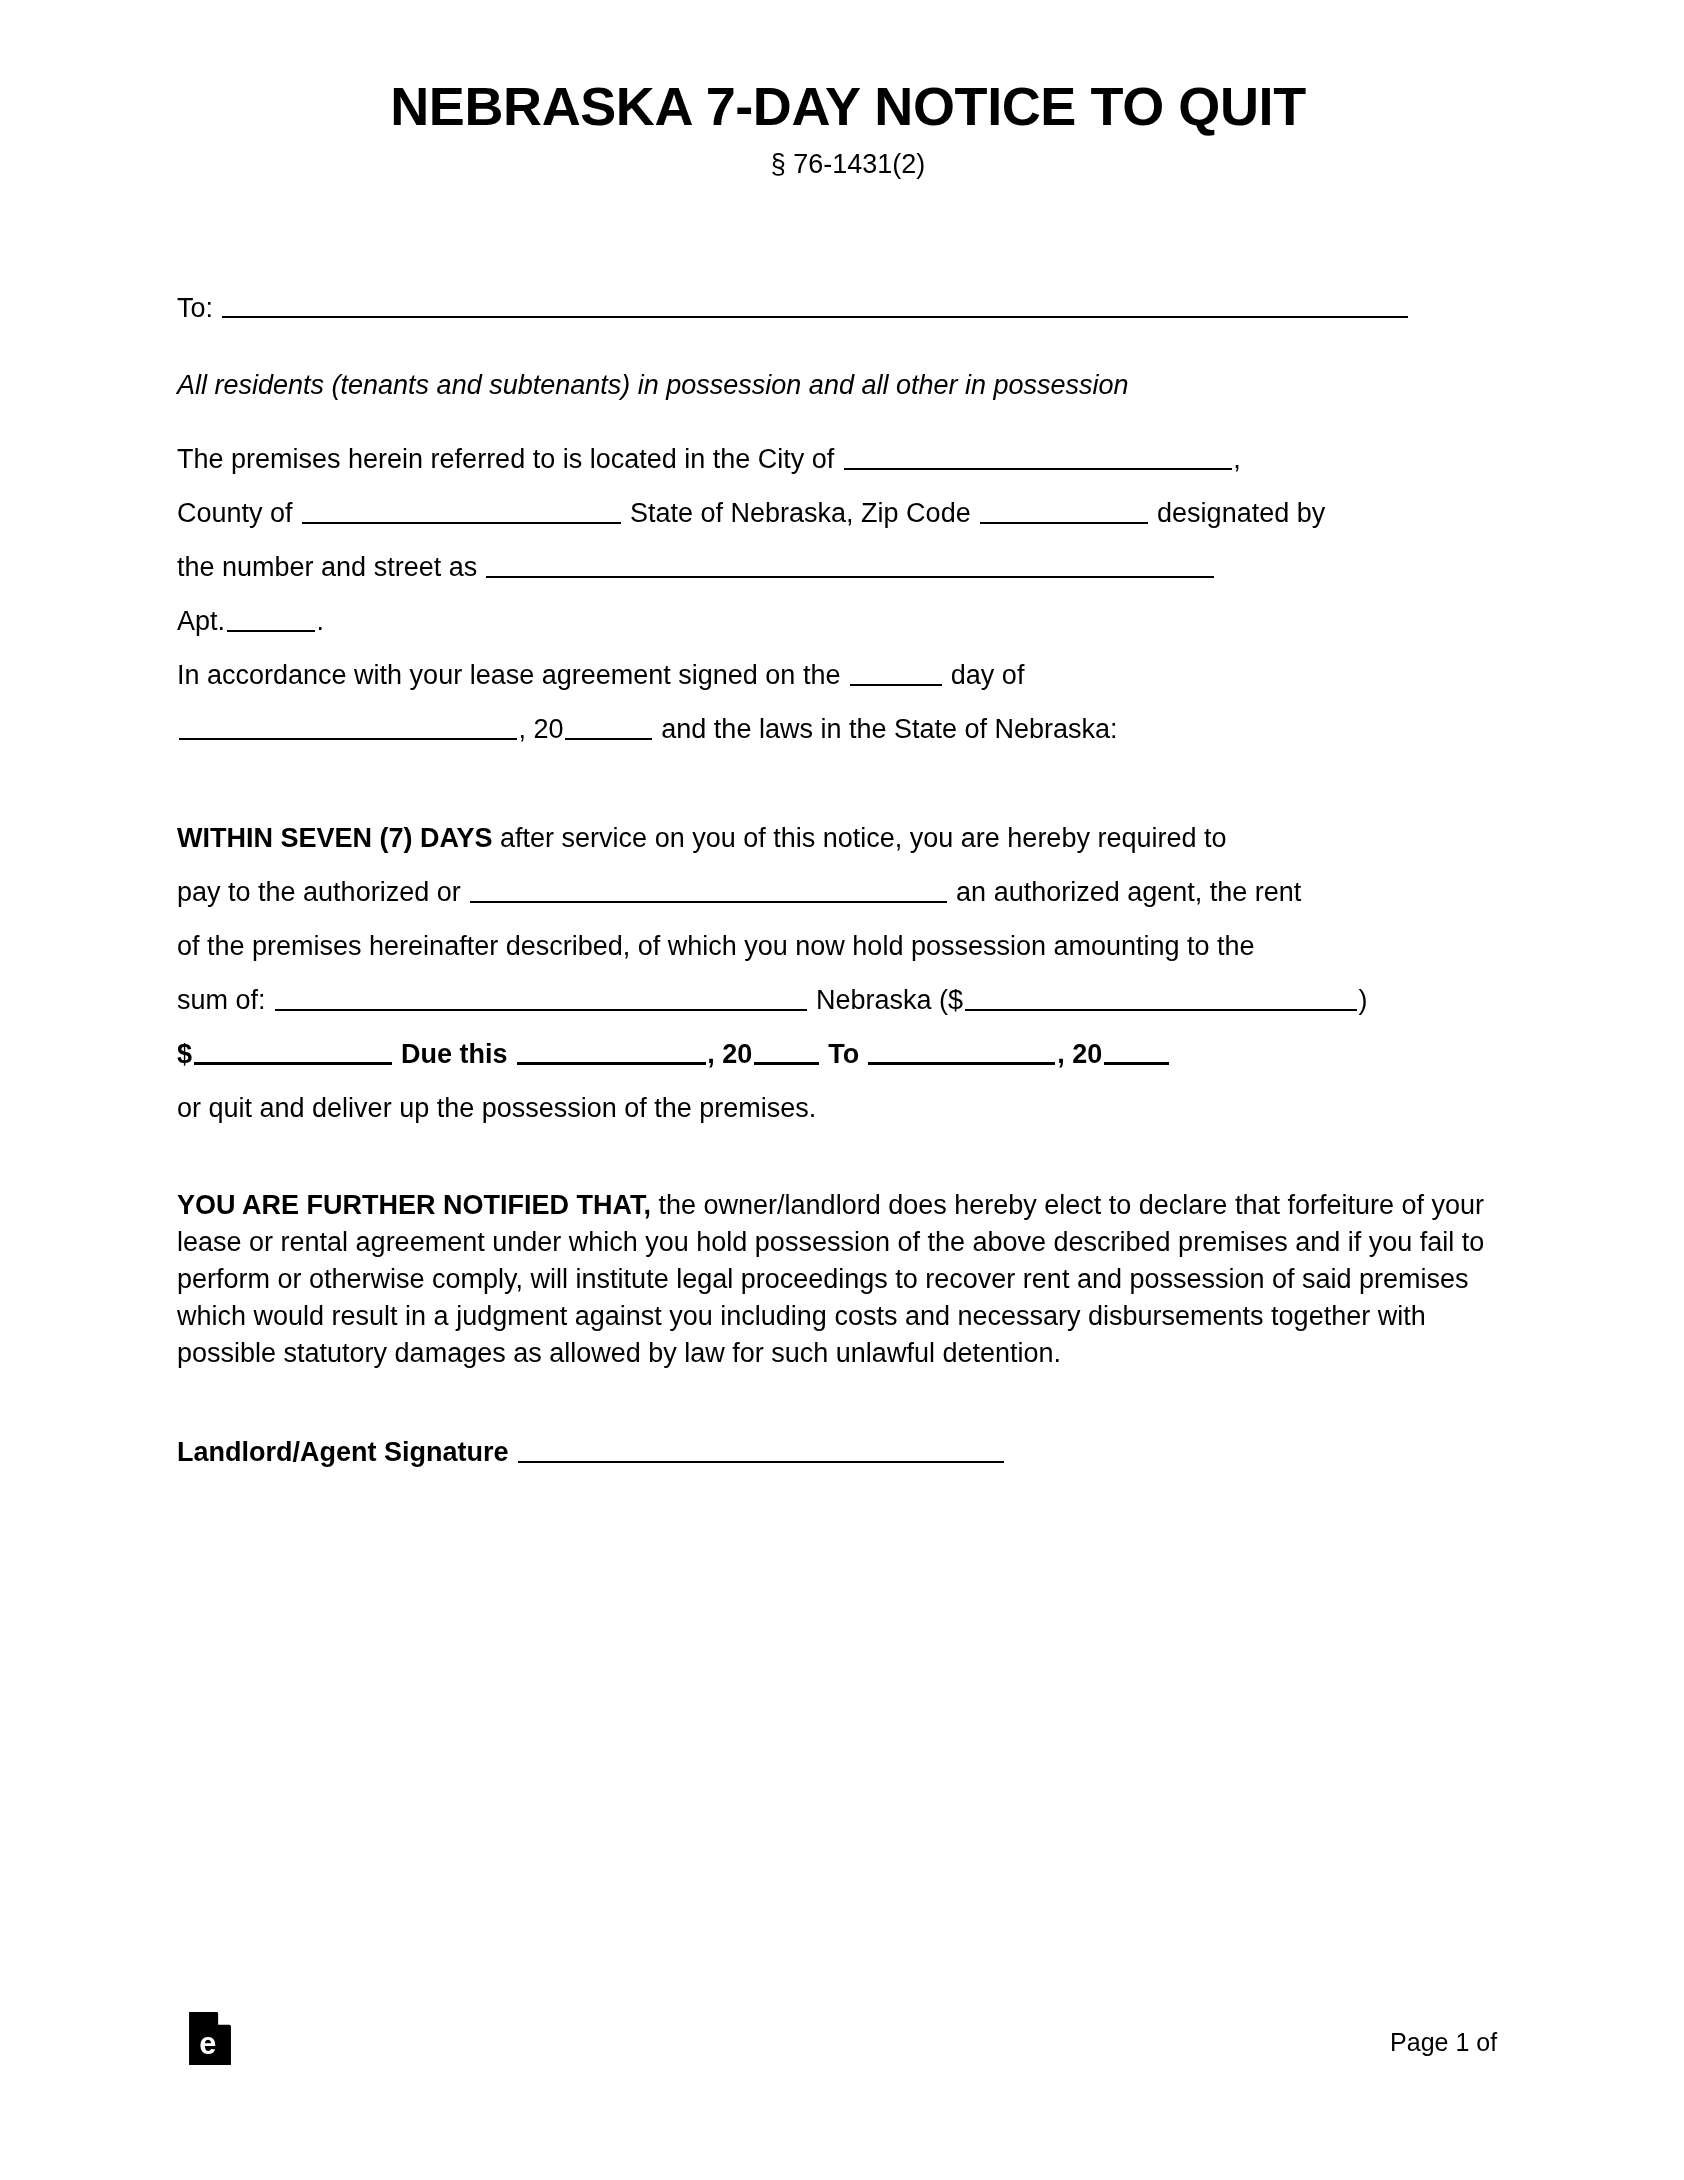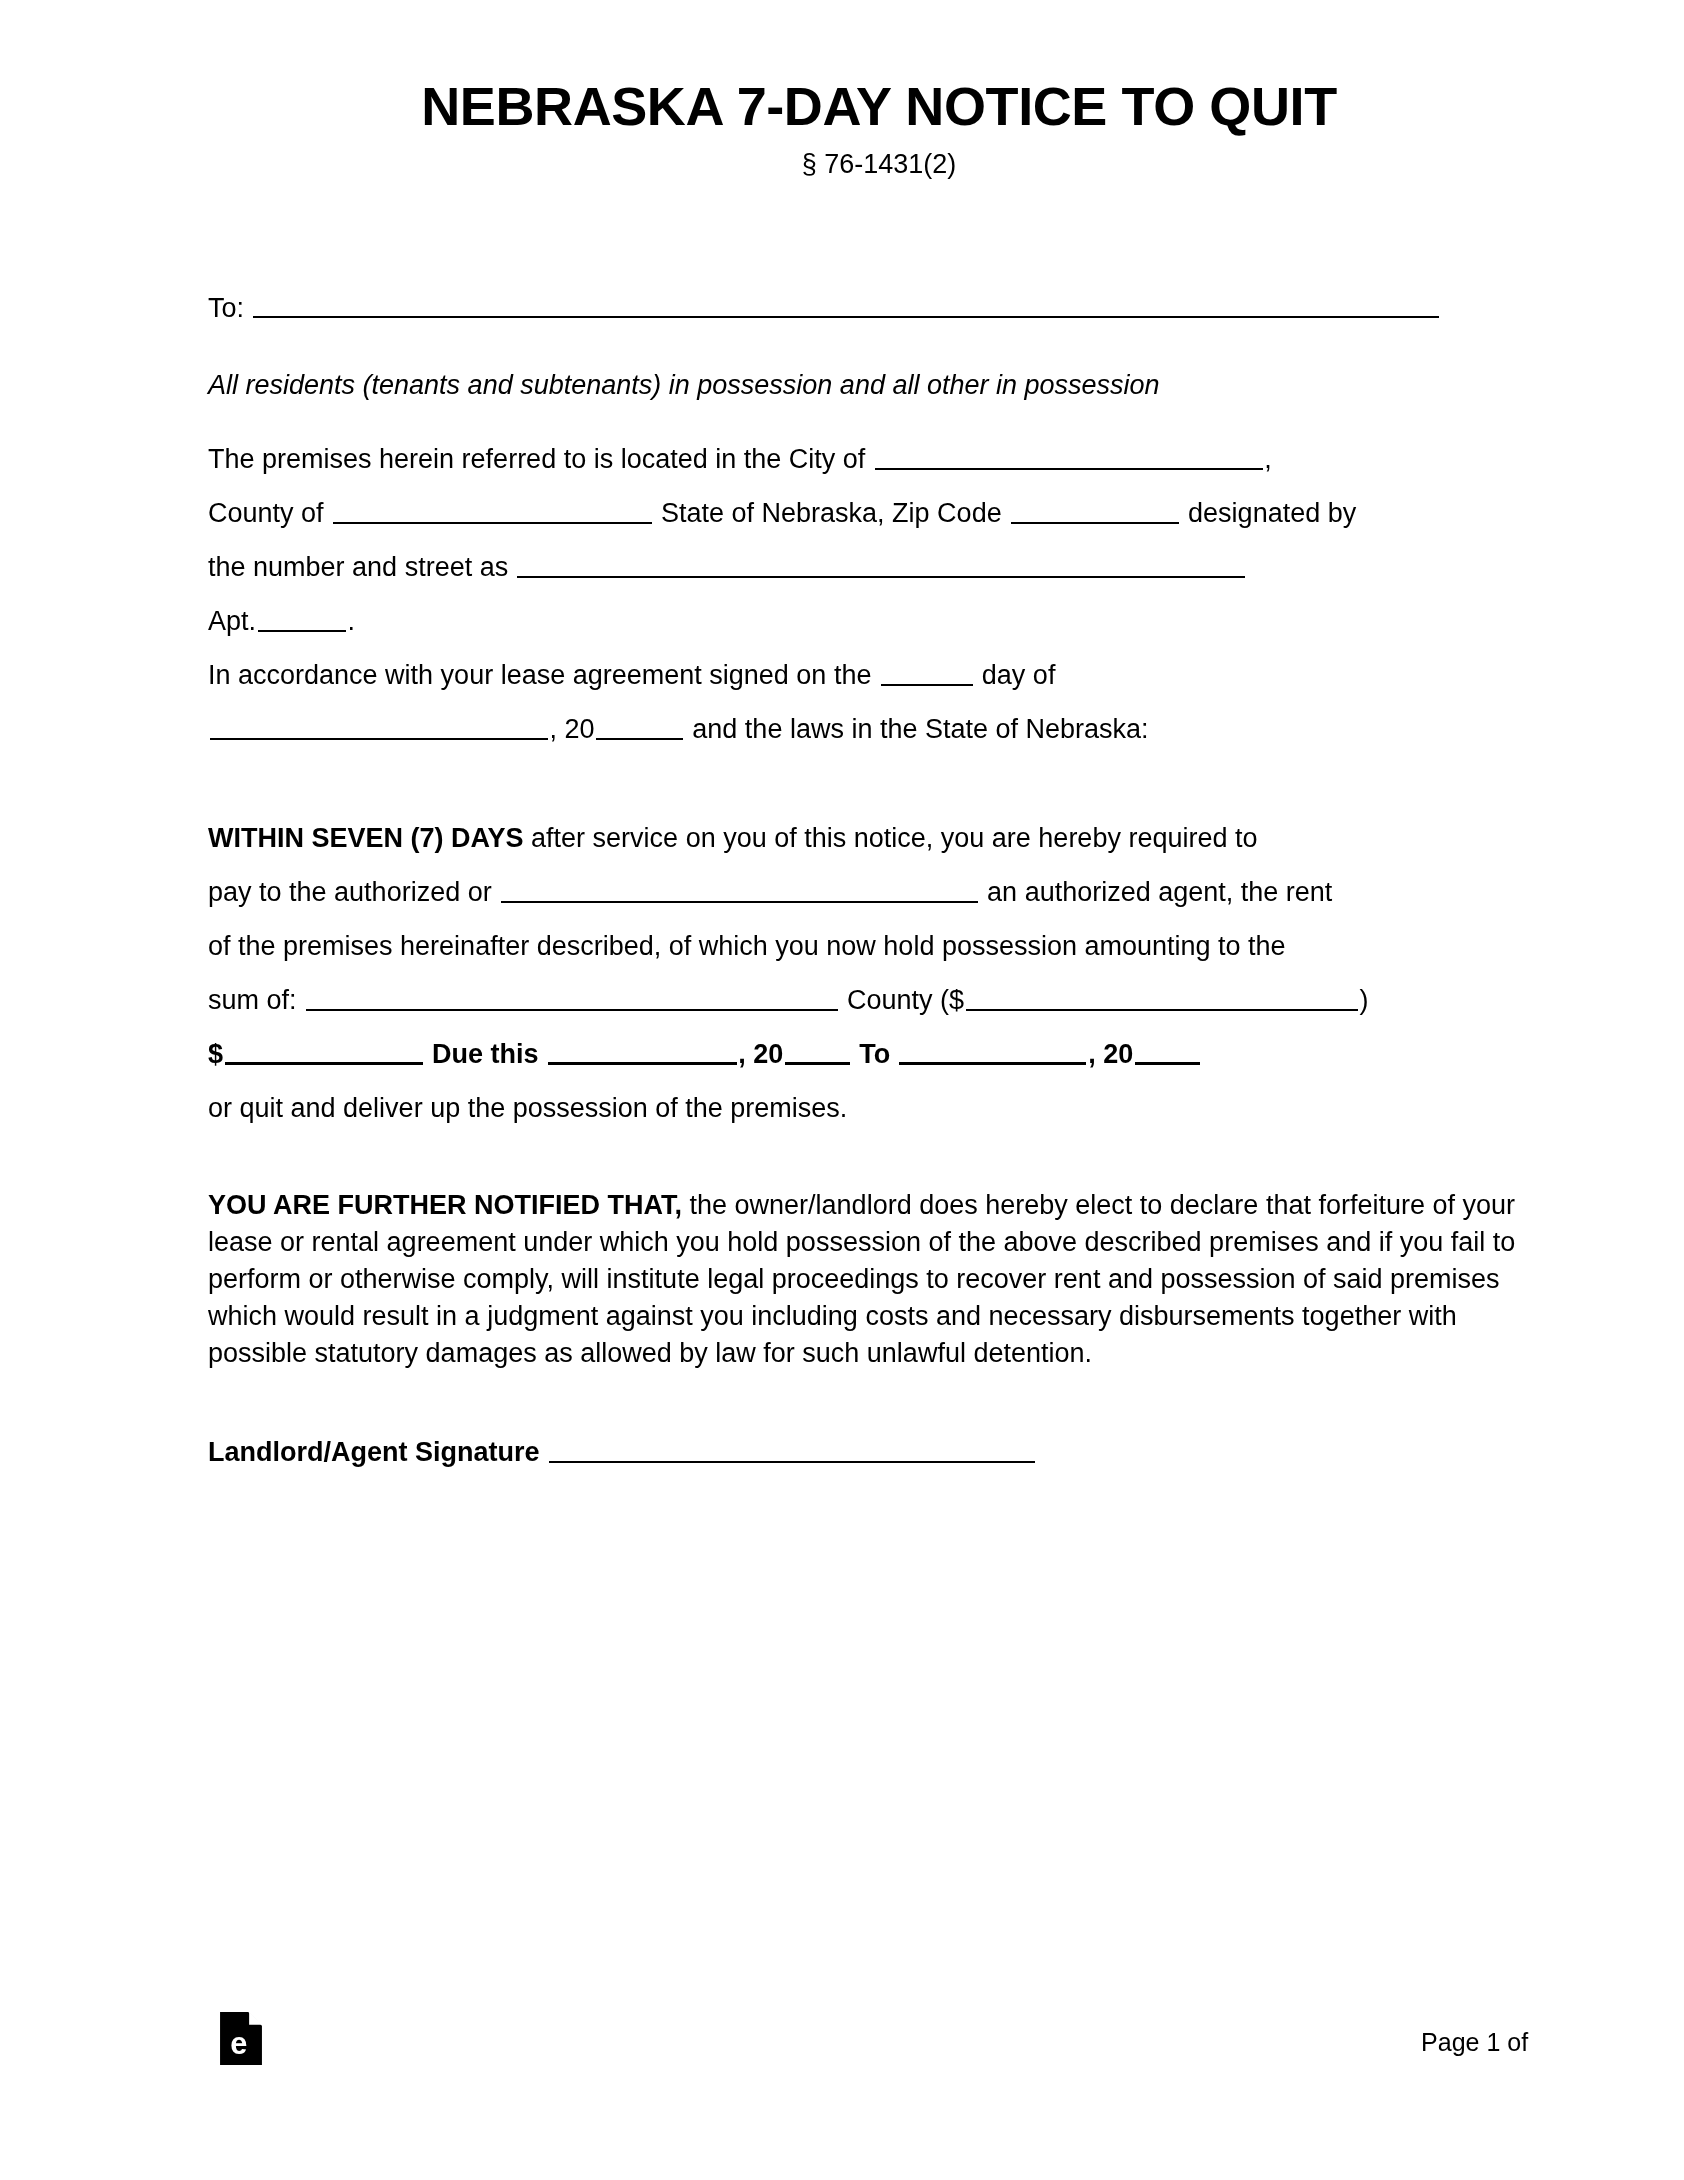--- a/index.html
+++ b/index.html
@@ -12,21 +12,20 @@
     font-family: "Liberation Sans", sans-serif;
     color: #000000;
   }
   .page {
     position: relative;
     width: 1501px;
     height: 2181px;
     background: #ffffff;
     box-sizing: border-box;
     overflow: hidden;
-    margin-left: 31px;
   }
   .content {
     position: absolute;
     left: 177px;
     top: 0;
     width: 1342px;
   }
 
   
   .doc-title {
@@ -190,21 +189,21 @@
         <span>pay to the authorized or</span>
         <span class="fill w-agent"></span>
         <span>an authorized agent, the rent</span>
       </div>
 
       <div>of the premises hereinafter described, of which you now hold possession amounting to the</div>
 
       <div>
         <span>sum of:</span>
         <span class="fill w-sum"></span>
-        <span>County ($</span><span class="fill w-dollars"></span><span>)</span>
+        <span>Nebraska ($</span><span class="fill w-dollars"></span><span>)</span>
       </div>
 
 
       <div class="b">
         <span>$</span><span class="fill fill-b w-amt"></span>
         <span>Due this</span>
         <span class="fill fill-b w-date1"></span><span>, 20</span><span class="fill fill-b w-yr1"></span>
         <span>To</span>
         <span class="fill fill-b w-date2"></span><span>, 20</span><span class="fill fill-b w-yr2"></span>
       </div>

